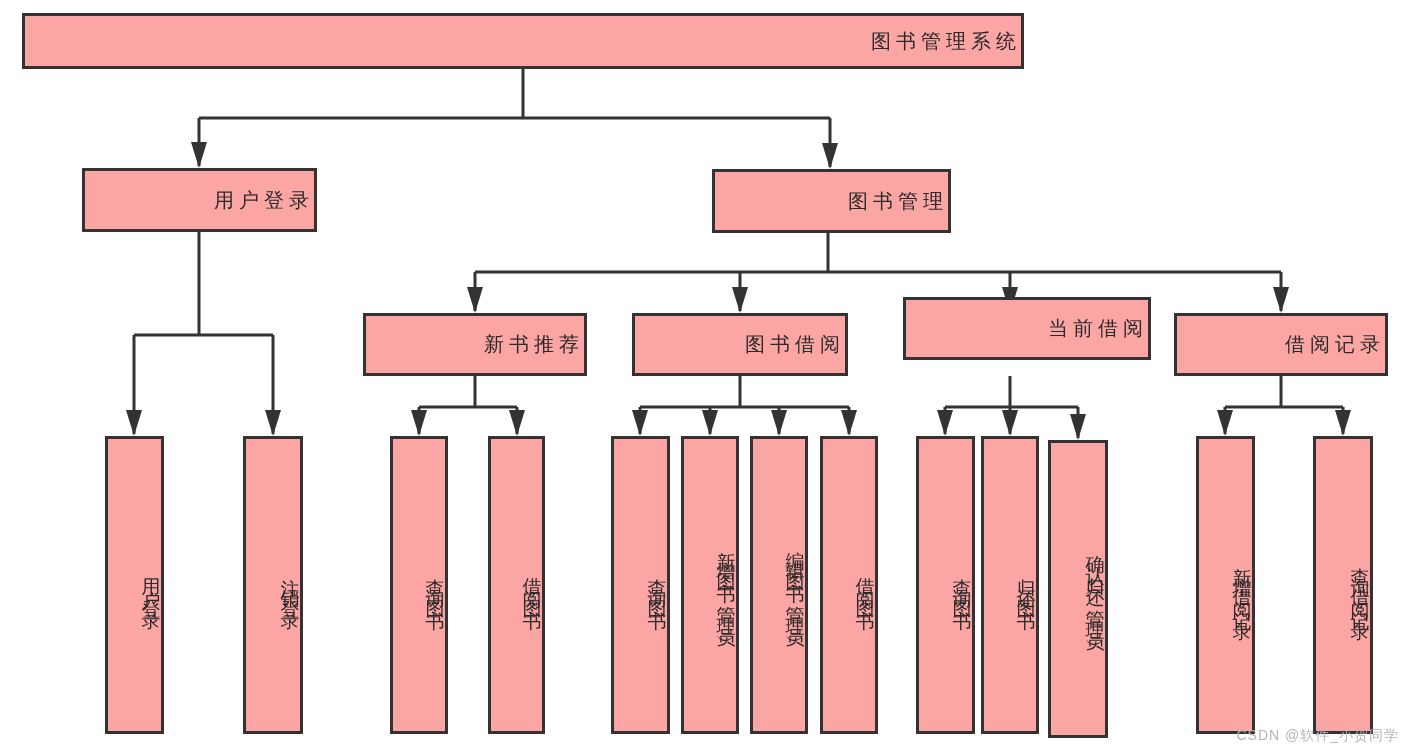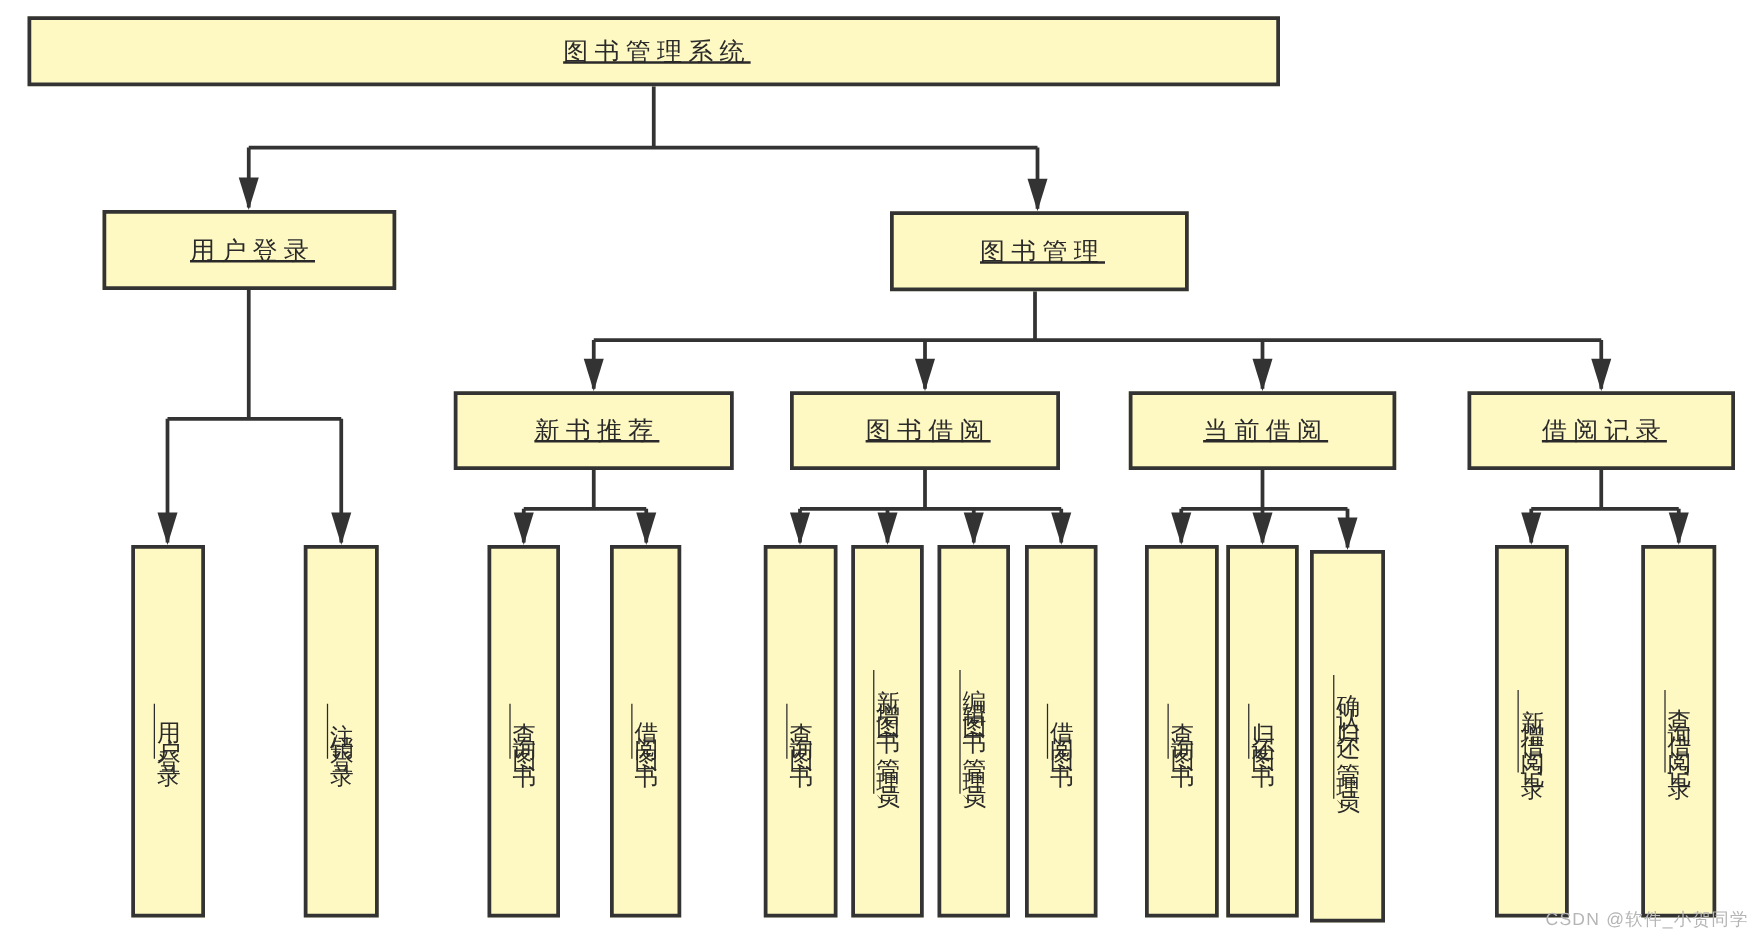--- a/index.html
+++ b/index.html
@@ -16,25 +16,24 @@
     background:var(--bg);
     overflow:hidden;
   }
   #connectors{
     position:absolute;left:0;top:0;width:1405px;height:747px;
   }
   #connectors line{stroke:var(--line);stroke-width:3;}
   #connectors polygon{fill:var(--line);}
   .node{
     position:absolute;
-    background:#fef9c3;
+    background:#fca5a5;
     border:3px solid var(--line);
-    display:flex;align-items:center;justify-content:center;
+    display:flex;align-items:center;justify-content:flex-end;
     color:var(--text);
-    text-decoration:underline;
   }
   .box-h .lbl{
     font-size:20px;
     letter-spacing:5px;
     text-indent:5px;
     white-space:nowrap;
   }
   .box-v .lbl{
     writing-mode:vertical-rl;
     text-orientation:mixed;
@@ -123,21 +122,21 @@
   <div class="node box-h" style="left:712px;top:169px;width:239px;height:64px">
     <span class="lbl">图书管理</span>
   </div>
 
   <div class="node box-h" style="left:632px;top:313px;width:216px;height:63px">
     <span class="lbl">图书借阅</span>
   </div>
   <div class="node box-h" style="left:363px;top:313px;width:224px;height:63px">
     <span class="lbl">新书推荐</span>
   </div>
-  <div class="node box-h" style="left:903px;top:313px;width:214px;height:63px">
+  <div class="node box-h" style="left:903px;top:297px;width:248px;height:63px">
     <span class="lbl">当前借阅</span>
   </div>
   <div class="node box-h" style="left:1174px;top:313px;width:214px;height:63px">
     <span class="lbl">借阅记录</span>
   </div>
 
   <div class="node box-v" style="left:105px;top:436px;width:59px;height:298px">
     <span class="lbl">用户登录</span>
   </div>
   <div class="node box-v" style="left:243px;top:436px;width:60px;height:298px">

